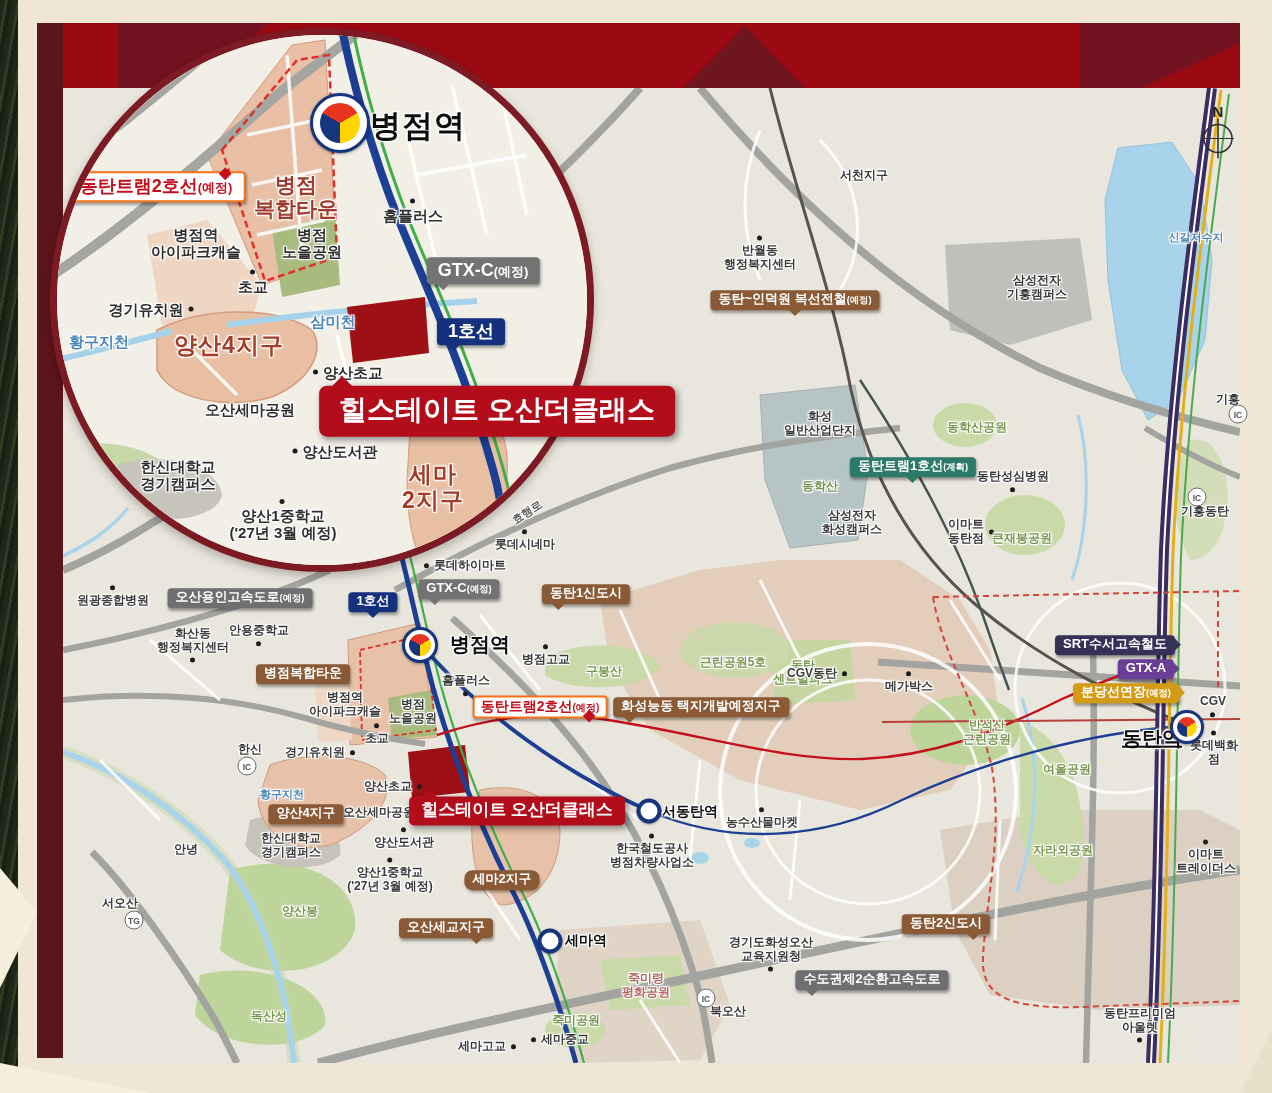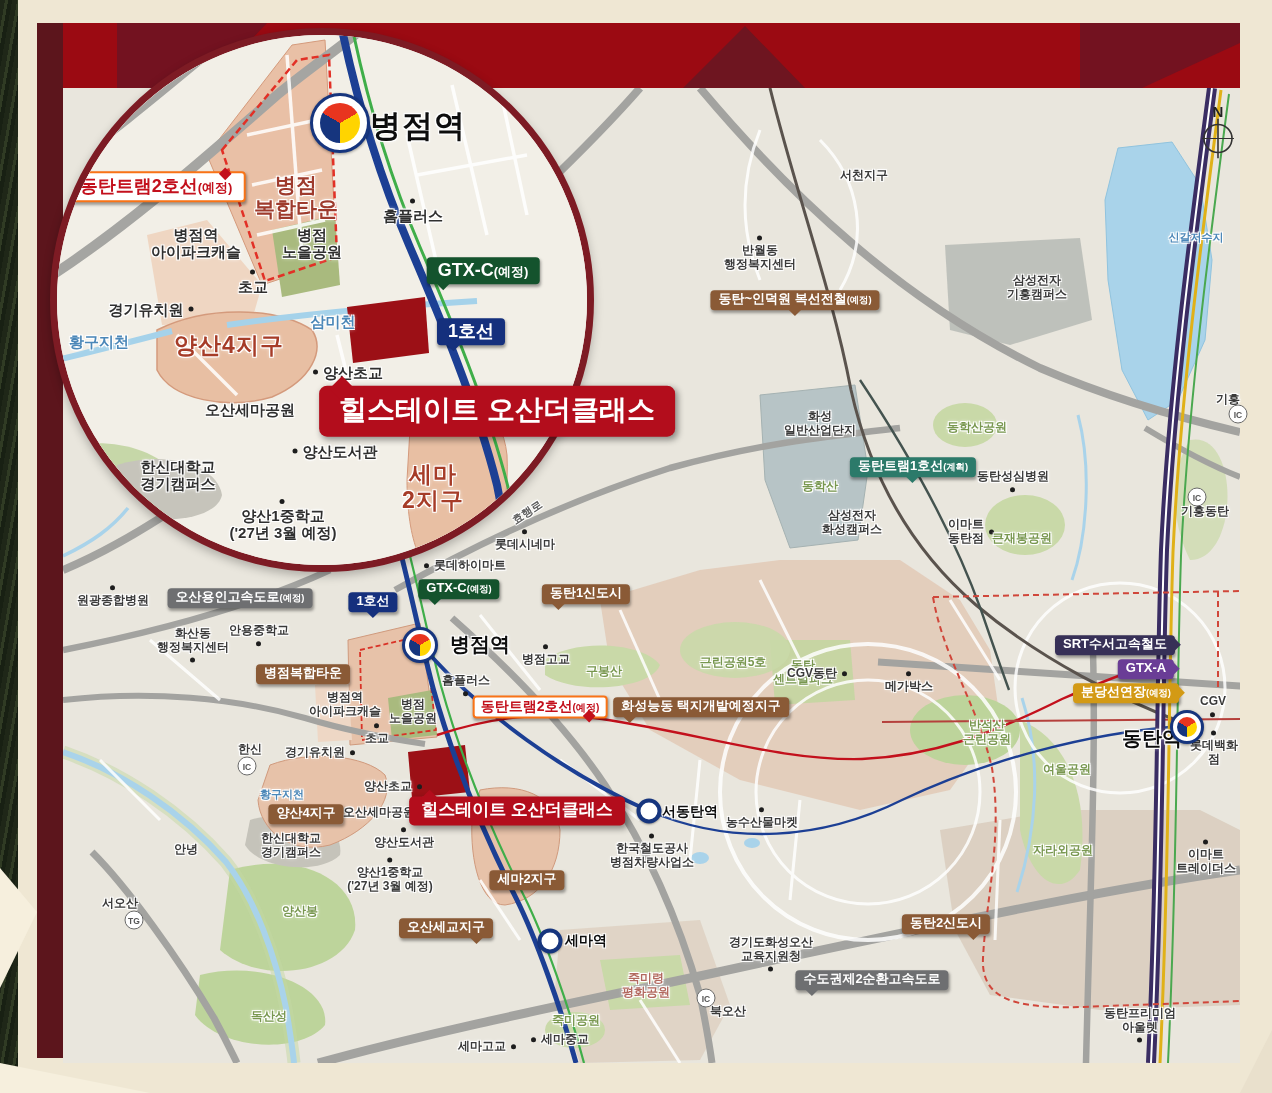--- a/index.html
+++ b/index.html
@@ -37,21 +37,21 @@
   .station-big{font-size:31px;color:#0d0d0d;letter-spacing:1px;}
   .station-name{font-size:20px;color:#0d0d0d;}
   .station-name.sm{font-size:14px;}
   .district-big{font-size:23px;color:#a63c28;letter-spacing:1px;}
   .district-text{font-size:21px;color:#9e3b2d;}
   [class*="badge-"]{white-space:nowrap;border-radius:4px;color:#fff;font-size:13px;
       padding:2px 8px 3px;box-shadow:1px 2px 3px rgba(0,0,0,.35);text-shadow:none;z-index:4;}
   .badge-brown{background:#8a5a36;}
   .badge-gray{background:#6e6f71;}
   .badge-navy{background:#15307d;}
-  .badge-green{background:#14532d;}
+  .badge-green{background:#737373;}
   .badge-teal{background:#2c7a6a;}
   .badge-purple{background:#6a3d96;}
   .badge-darknavy{background:#373057;}
   .badge-gold{background:#d39a15;}
   .badge-red-outline{background:#fff;color:#c3101c;border:2px solid #f97316;font-size:14px;padding:1px 6px 2px;text-align:right;}
   .lbl.lg[class*="badge-"]{font-size:18px;padding:3px 11px 4px;}
   .badge-red-outline.lg{font-size:19px;}
   .callout-red{background:#b30d1c;color:#fff;font-size:17px;padding:4px 12px 6px;border-radius:5px;
       white-space:nowrap;box-shadow:2px 3px 6px rgba(0,0,0,.4);text-shadow:none;z-index:6;}
   .callout-red.lg{font-size:28px;padding:8px 20px 11px;border-radius:8px;}
@@ -256,42 +256,42 @@
       <div class="lbl place" style="left: 413px; top: 712px;"><span>병점
 노을공원</span></div>
       <div class="lbl place" style="left: 466px; top: 681px;"><span>홈플러스</span><span class="dot dot-b"></span></div>
       <div class="lbl badge-brown" style="left: 701px; top: 707px;"><span>화성능동
 택지개발예정지구</span><span class="tail tail-bl"></span></div>
       <div class="lbl badge-red-outline" style="left: 540px; top: 707px;"><span>동탄트램2호선</span><span class="sub">(예정)</span><span class="tail tail-br"></span></div>
       <div class="lbl badge-darknavy" style="left: 1115px; top: 645px;"><span>SRT수서고속철도</span><span class="tail tail-r"></span></div>
       <div class="lbl badge-purple" style="left: 1146px; top: 669px;"><span>GTX-A</span><span class="tail tail-r"></span></div>
       <div class="lbl badge-gold" style="left: 1126px; top: 693px;"><span>분당선연장</span><span class="sub">(예정)</span><span class="tail tail-r"></span></div>
       <div class="lbl place" style="left: 1213px; top: 702px;"><span>CGV</span><span class="dot dot-b"></span></div>
-      <div class="lbl station-name" style="left: 1152px; top: 738px;"><span>동탄역</span></div>
+      <div class="lbl station-name" style="left: 1152px; top: 738px; text-decoration: underline;"><span>동탄역</span></div>
       <div class="lbl place" style="left: 1214px; top: 753px;"><span>롯데백화점</span><span class="dot dot-t"></span></div>
       <div class="lbl place" style="left: 377px; top: 739px;"><span>초교</span><span class="dot dot-t"></span></div>
       <div class="lbl place" style="left: 315px; top: 753px;"><span>경기유치원</span><span class="dot dot-r"></span></div>
       <div class="lbl place" style="left: 250px; top: 750px;"><span>한신</span></div>
       <div class="lbl park" style="left: 987px; top: 733px;"><span>반석산
 근린공원</span></div>
       <div class="lbl park" style="left: 1067px; top: 770px;"><span>여울공원</span></div>
       <div class="lbl water" style="left: 282px; top: 794px;"><span>황구지천</span></div>
       <div class="lbl badge-brown" style="left: 306px; top: 814px;"><span>양산4지구</span></div>
       <div class="lbl place" style="left: 388px; top: 787px;"><span>양산초교</span><span class="dot dot-r"></span></div>
       <div class="lbl place" style="left: 379px; top: 813px;"><span>오산세마공원</span></div>
       <div class="lbl callout-red" style="left: 517px; top: 811px;"><span>힐스테이트 오산더클래스</span><span class="tail tail-tl"></span></div>
       <div class="lbl station-name sm" style="left: 690px; top: 812px;"><span>서동탄역</span></div>
       <div class="lbl place" style="left: 762px; top: 823px;"><span>농수산물마켓</span><span class="dot dot-t"></span></div>
       <div class="lbl place" style="left: 186px; top: 838px; margin-top: 12px;"><span>안녕</span></div>
       <div class="lbl place" style="left: 291px; top: 846px;"><span>한신대학교
 경기캠퍼스</span></div>
       <div class="lbl place" style="left: 404px; top: 843px;"><span>양산도서관</span><span class="dot dot-t"></span></div>
       <div class="lbl place" style="left: 652px; top: 856px;"><span>한국철도공사
 병점차량사업소</span><span class="dot dot-t"></span></div>
-      <div class="lbl badge-brown" style="left: 527px; top: 880px;"><span>세마2지구</span></div>
+      <div class="lbl badge-brown" style="left: 502px; top: 880px; border-radius: 8px;"><span>세마2지구</span></div>
       <div class="lbl place" style="left: 390px; top: 880px;"><span>양산1중학교
 ('27년 3월 예정)</span><span class="dot dot-t"></span></div>
       <div class="lbl park" style="left: 1063px; top: 851px;"><span>자라외공원</span></div>
       <div class="lbl place" style="left: 1206px; top: 862px;"><span>이마트
 트레이더스</span><span class="dot dot-t"></span></div>
       <div class="lbl park" style="left: 300px; top: 912px;"><span>양산봉</span></div>
       <div class="lbl place" style="left: 120px; top: 904px;"><span>서오산</span></div>
       <div class="lbl badge-brown" style="left: 446px; top: 928px;"><span>오산세교지구</span><span class="tail tail-br"></span></div>
       <div class="lbl badge-brown" style="left: 946px; top: 924px;"><span>동탄2신도시</span><span class="tail tail-br"></span></div>
       <div class="lbl station-name sm" style="left: 586px; top: 941px;"><span>세마역</span></div>

